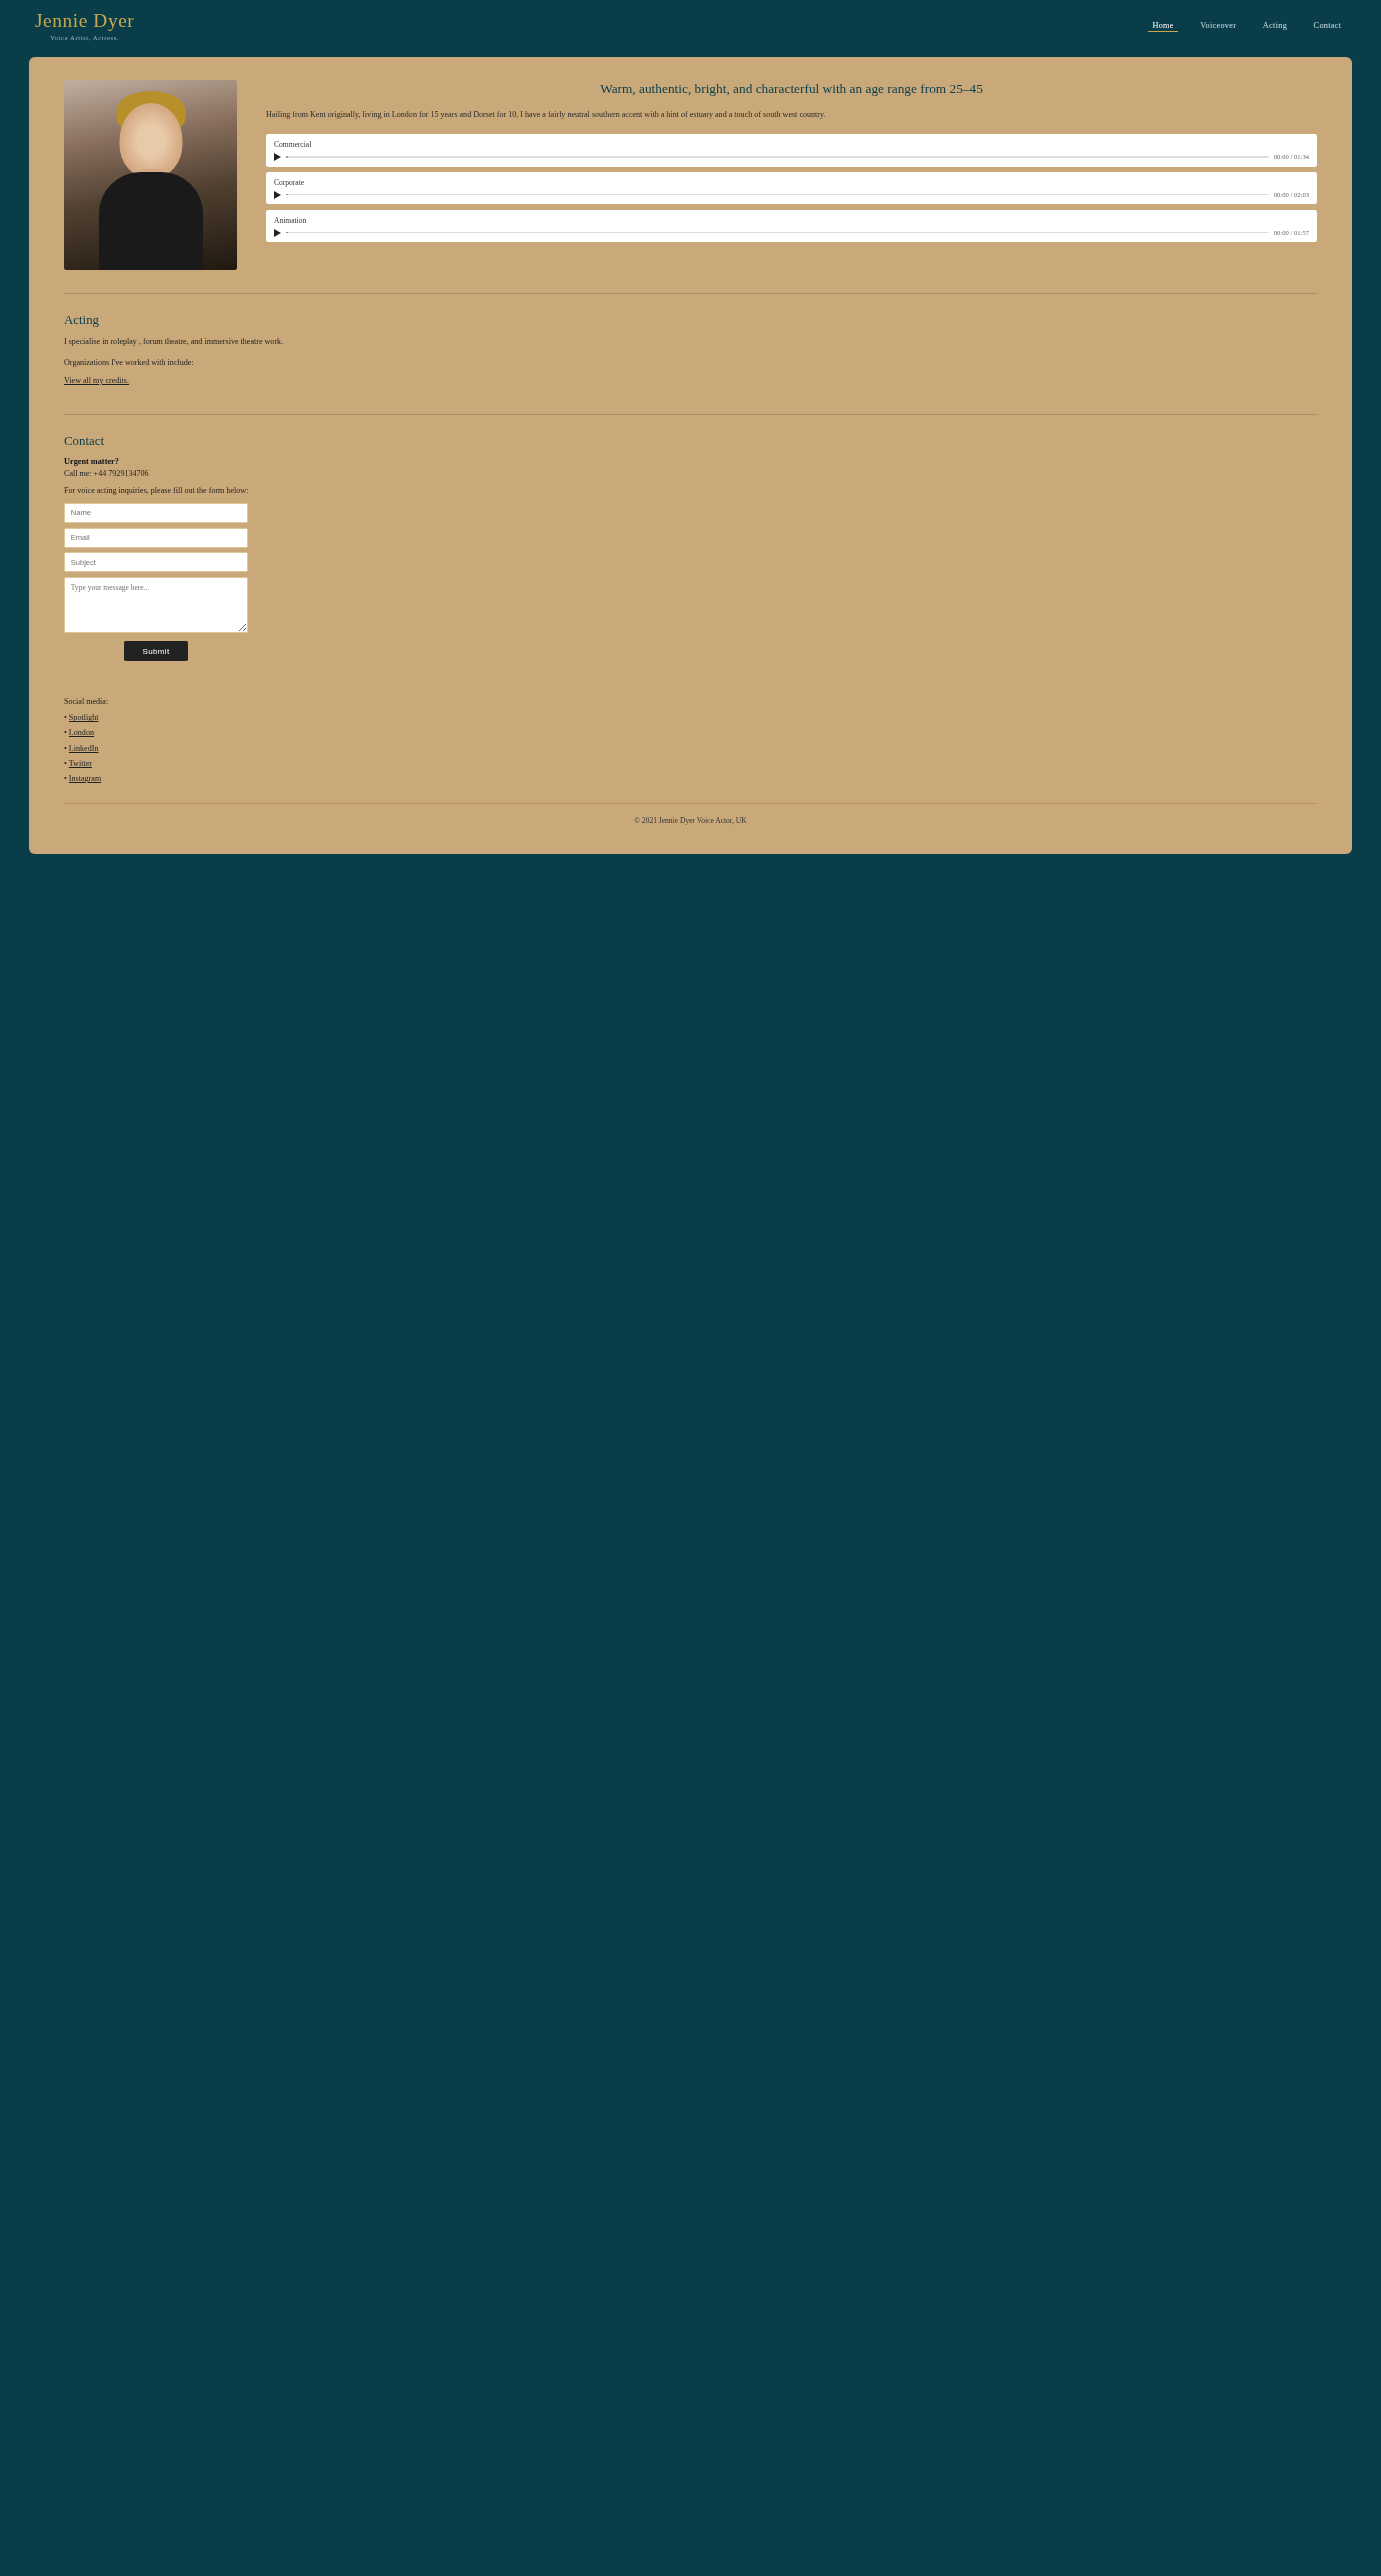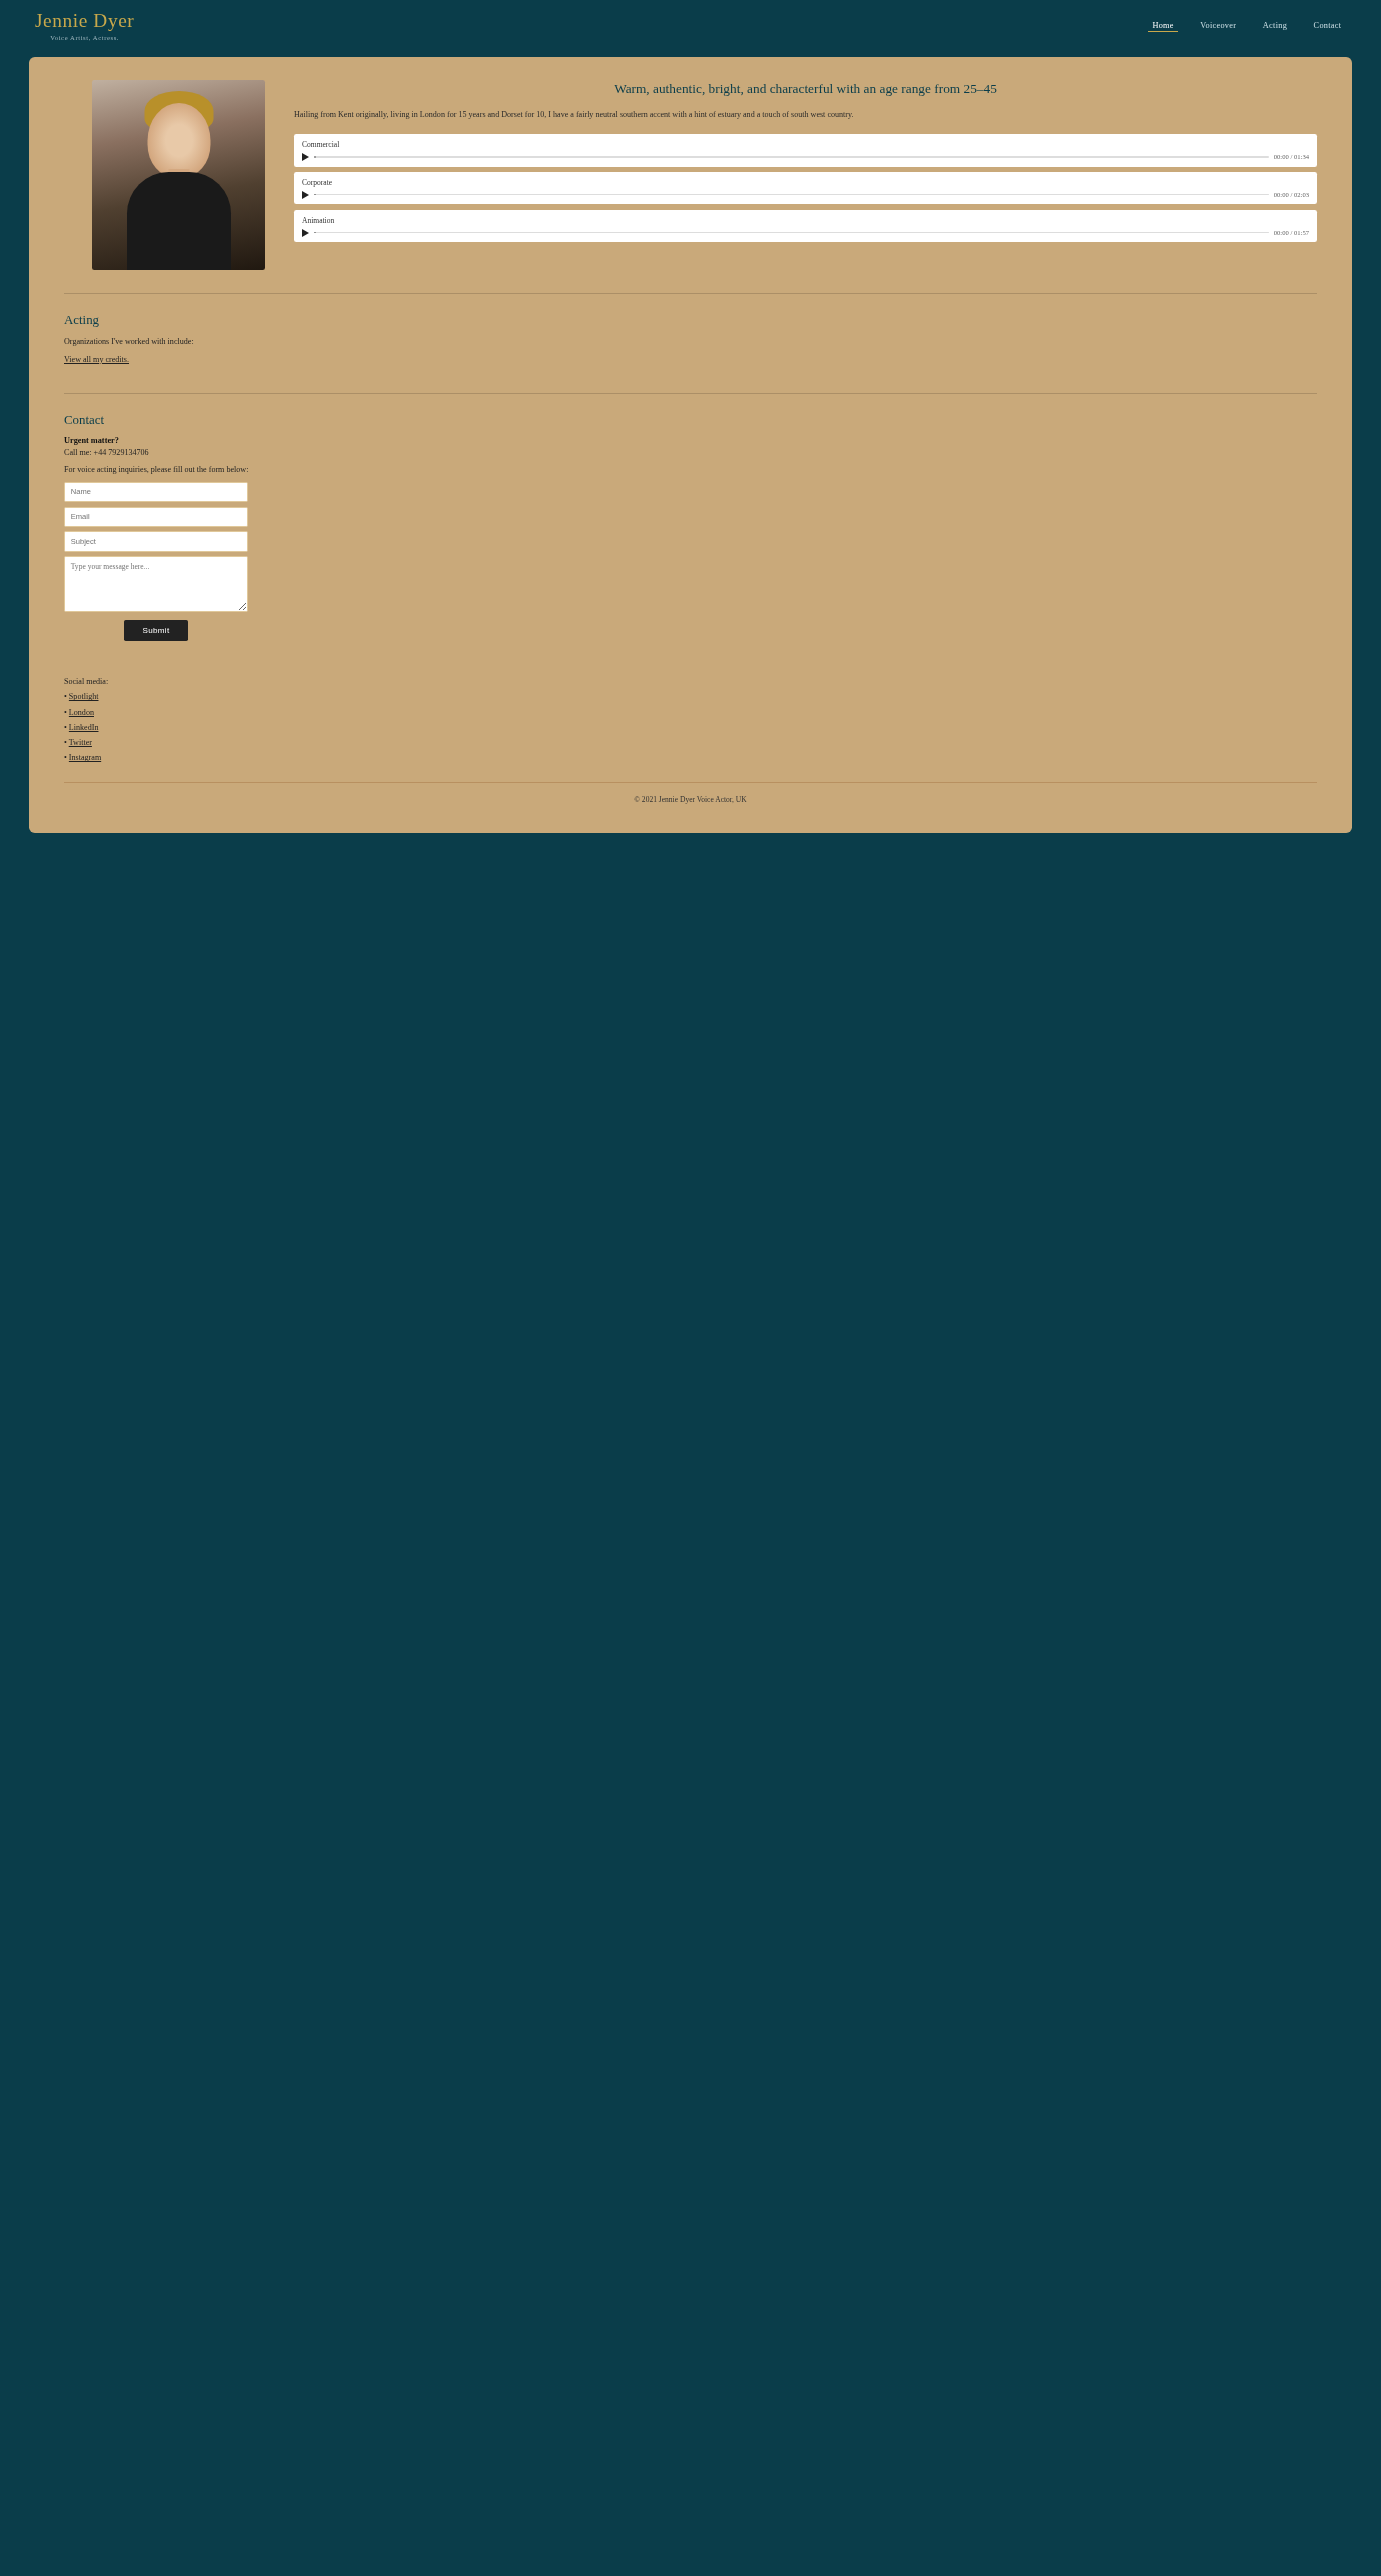--- a/index.html
+++ b/index.html
@@ -51,21 +51,20 @@
       background-color: #c9a97a;
       margin: 10.4px 29px 17.3px 29px;
       border-radius: 5.8px;
       padding: 23px 35px 23px 35px;
     }
     .hero-section {
       display: flex;
       gap: 29px;
       align-items: flex-start;
       margin-bottom: 23px;
-      margin-left: 28px;
     }
     .hero-content { flex: 1; }
     .hero-title {
       color: #0a3d4a;
       font-size: 1.45rem;
       font-family: 'Georgia', serif;
       font-weight: normal;
       line-height: 1.4;
       margin-bottom: 10.4px;
       text-align: center;
@@ -362,20 +361,21 @@
           <span class="audio-time">00:00 / 01:57</span>
         </div>
       </div>
     </div>
   </section>
 
   <div class="divider"></div>
 
   <section class="acting-section">
     <h2 class="section-title">Acting</h2>
+    <p class="acting-desc">I specialise in roleplay , forum theatre, and immersive theatre work.</p>
     <p class="acting-desc org-label">Organizations I've worked with include:</p>
     <a class="credits-link">View all my credits.</a>
   </section>
 
   <div class="divider"></div>
 
   <section class="contact-section">
     <h2 class="section-title">Contact</h2>
     <p class="urgent-label">Urgent matter?</p>
     <p class="phone-text">Call me: +44 7929134706</p>

